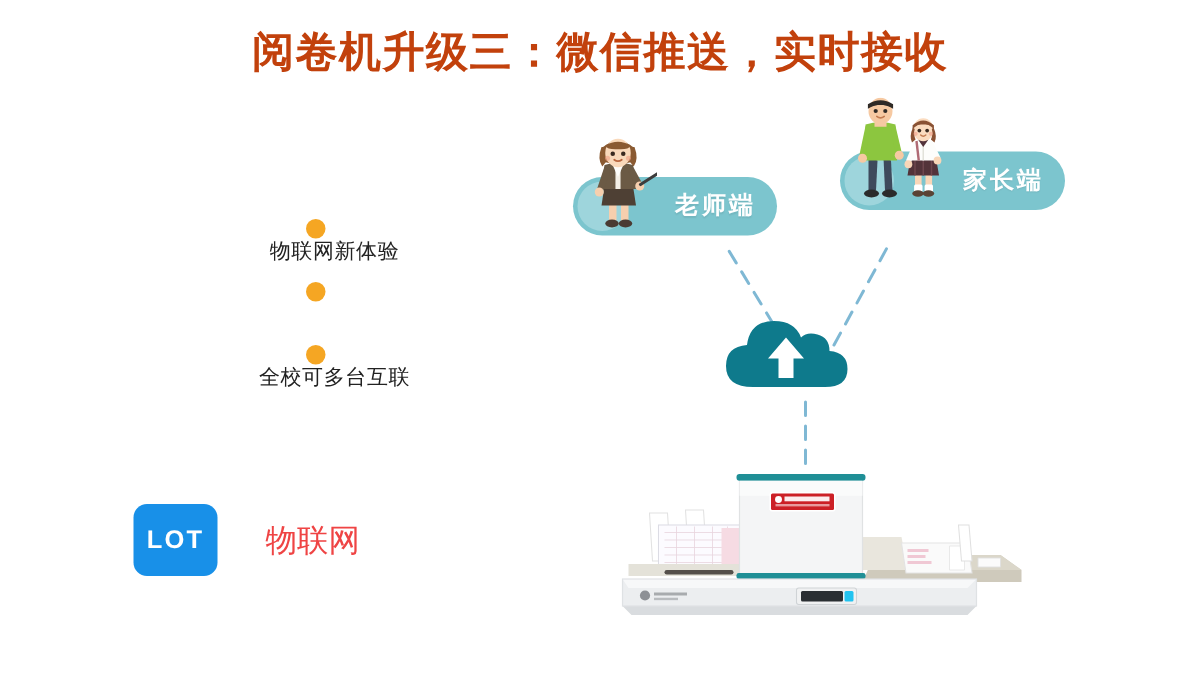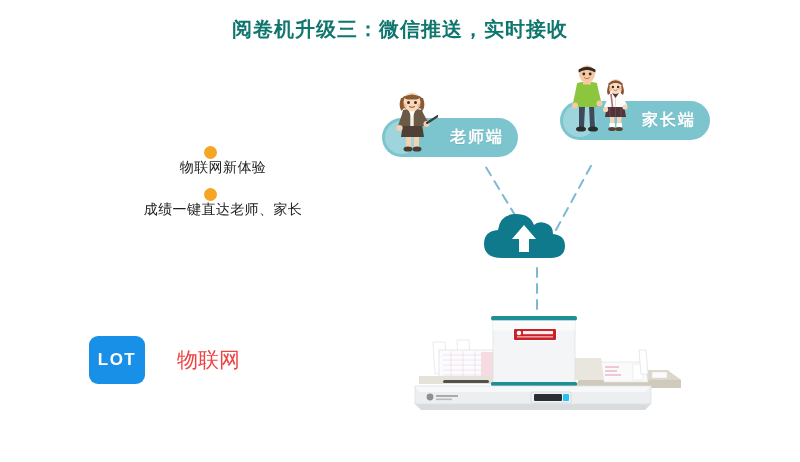--- a/index.html
+++ b/index.html
@@ -17,24 +17,24 @@
     color: #1a1a1a;
   }
 
   
   .slide-title {
     position: absolute;
     top: 16px;
     left: 0;
     width: 800px;
     text-align: center;
-    font-size: 20px;
+    font-size: 28px;
     font-weight: bold;
     letter-spacing: 1px;
-    color: #0f766e;
+    color: #c2410c;
     white-space: nowrap;
   }
 
   
   .bullet-list {
     position: absolute;
     left: 58px;
     top: 146px;
     width: 330px;
   }
@@ -178,23 +178,26 @@
 <div class="bullet-list">
 
   <div class="bullet-row">
     <span class="bullet-dot"></span>
     <span class="bullet-text">物联网新体验</span>
   </div>
 
 
   <div class="bullet-row">
     <span class="bullet-dot"></span>
-    <span class="bullet-text">成绩一键直达老师、家长</span>
-  </div>
-
+  </div>
+
+  <div class="bullet-row">
+    <span class="bullet-dot"></span>
+    <span class="bullet-text">全校可多台互联</span>
+  </div>
 
 </div>
 
 <div class="iot-block">
   <div class="iot-badge">LOT</div>
   <div class="iot-label">物联网</div>
 </div>
 
 <div class="diagram">
 

